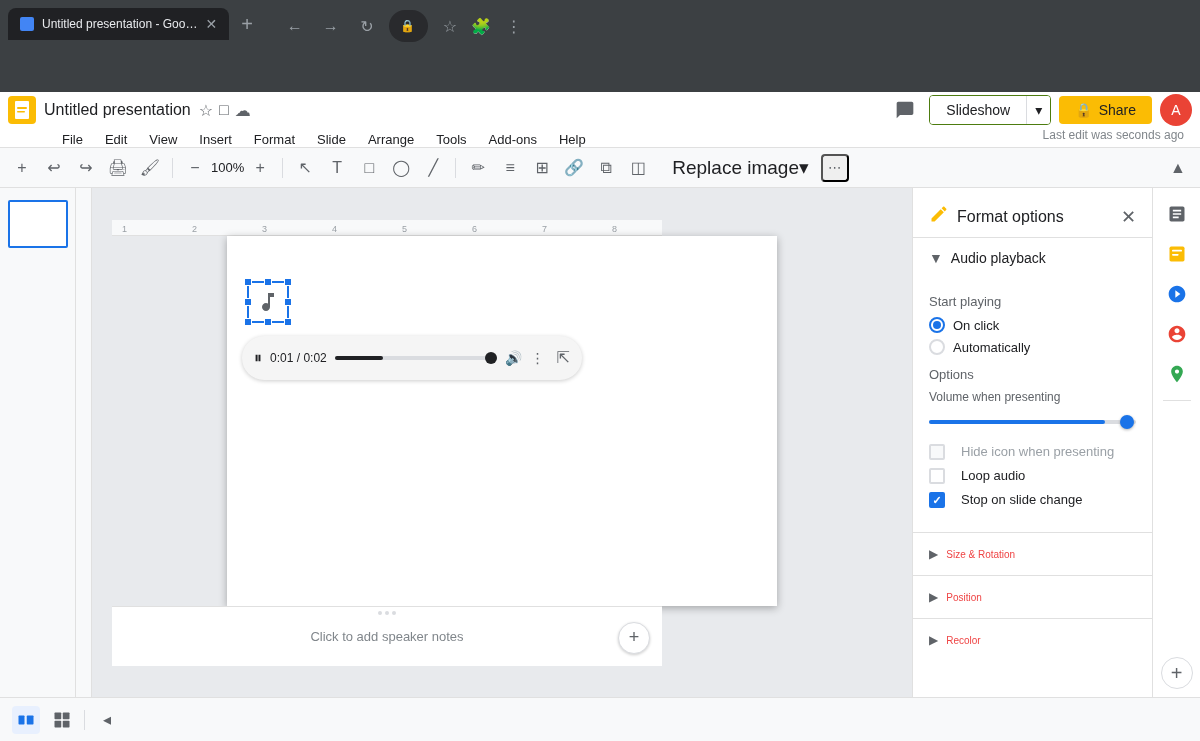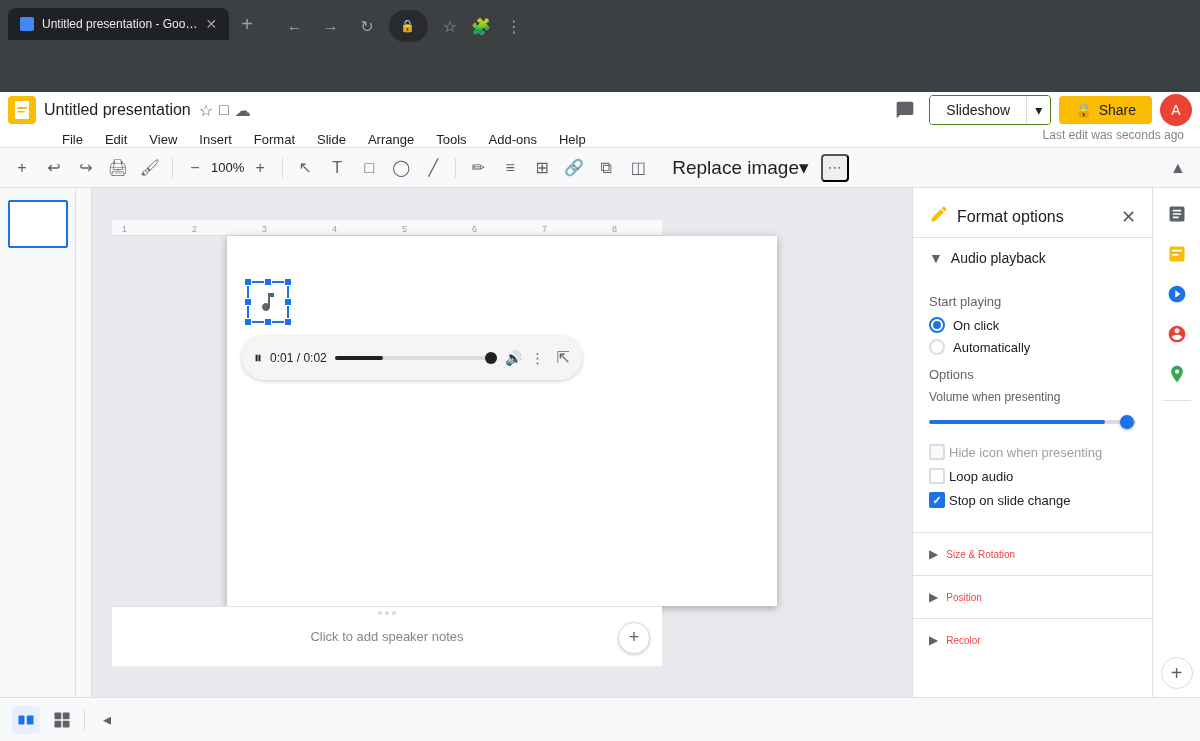--- a/index.html
+++ b/index.html
@@ -119,21 +119,21 @@
     .options-label { font-size: 13px; color: #5f6368; margin: 12px 0 8px; }
     .sub-label { font-size: 12px; color: #5f6368; margin-bottom: 8px; }
 
     
     .volume-slider-wrap { position: relative; height: 20px; margin-bottom: 12px; }
     .volume-track { height: 4px; background: #dadce0; border-radius: 2px; position: absolute; top: 50%; transform: translateY(-50%); width: 100%; }
     .volume-fill { height: 100%; background: #1a73e8; border-radius: 2px; width: 85%; }
     .volume-thumb { width: 14px; height: 14px; background: #1a73e8; border-radius: 50%; position: absolute; right: 2px; top: 50%; transform: translateY(-50%); box-shadow: 0 1px 3px rgba(0,0,0,0.3); }
 
     
-    .checkbox-option { display: flex; align-items: center; gap: 4px; margin-bottom: 8px; cursor: pointer; }
+    .checkbox-option { display: flex; gap: 16px; margin-bottom: 8px; cursor: pointer; }
     .checkbox-box { width: 16px; height: 16px; border: 2px solid #dadce0; border-radius: 2px; flex-shrink: 0; display: flex; align-items: center; justify-content: center; }
     .checkbox-box.checked { background: #1a73e8; border-color: #1a73e8; }
     .checkbox-box.disabled { background: #f8f9fa; border-color: #dadce0; }
     .checkbox-check { color: white; font-size: 11px; font-weight: 700; }
     .checkbox-label { font-size: 13px; color: #202124; }
     .checkbox-label.disabled { color: #9aa0a6; }
 
     
     .collapsed-section { border-top: 1px solid #e0e0e0; }
     .collapsed-header { display: flex; align-items: center; padding: 14px 16px; cursor: pointer; gap: 8px; }

